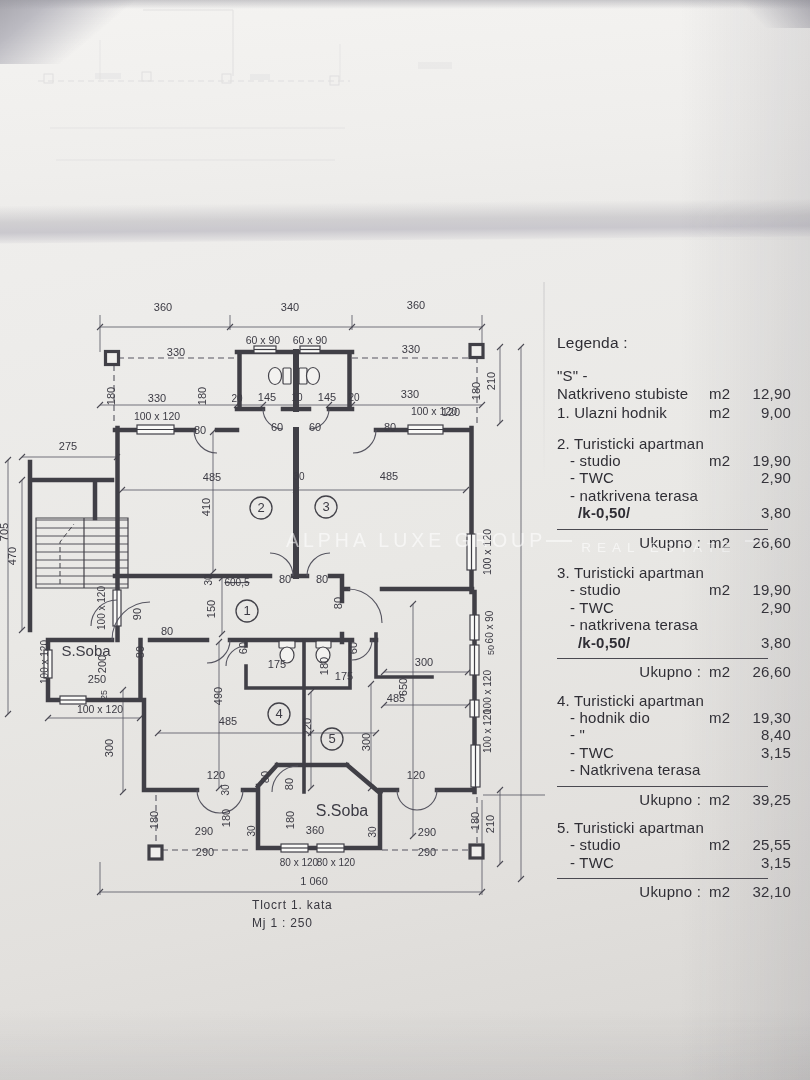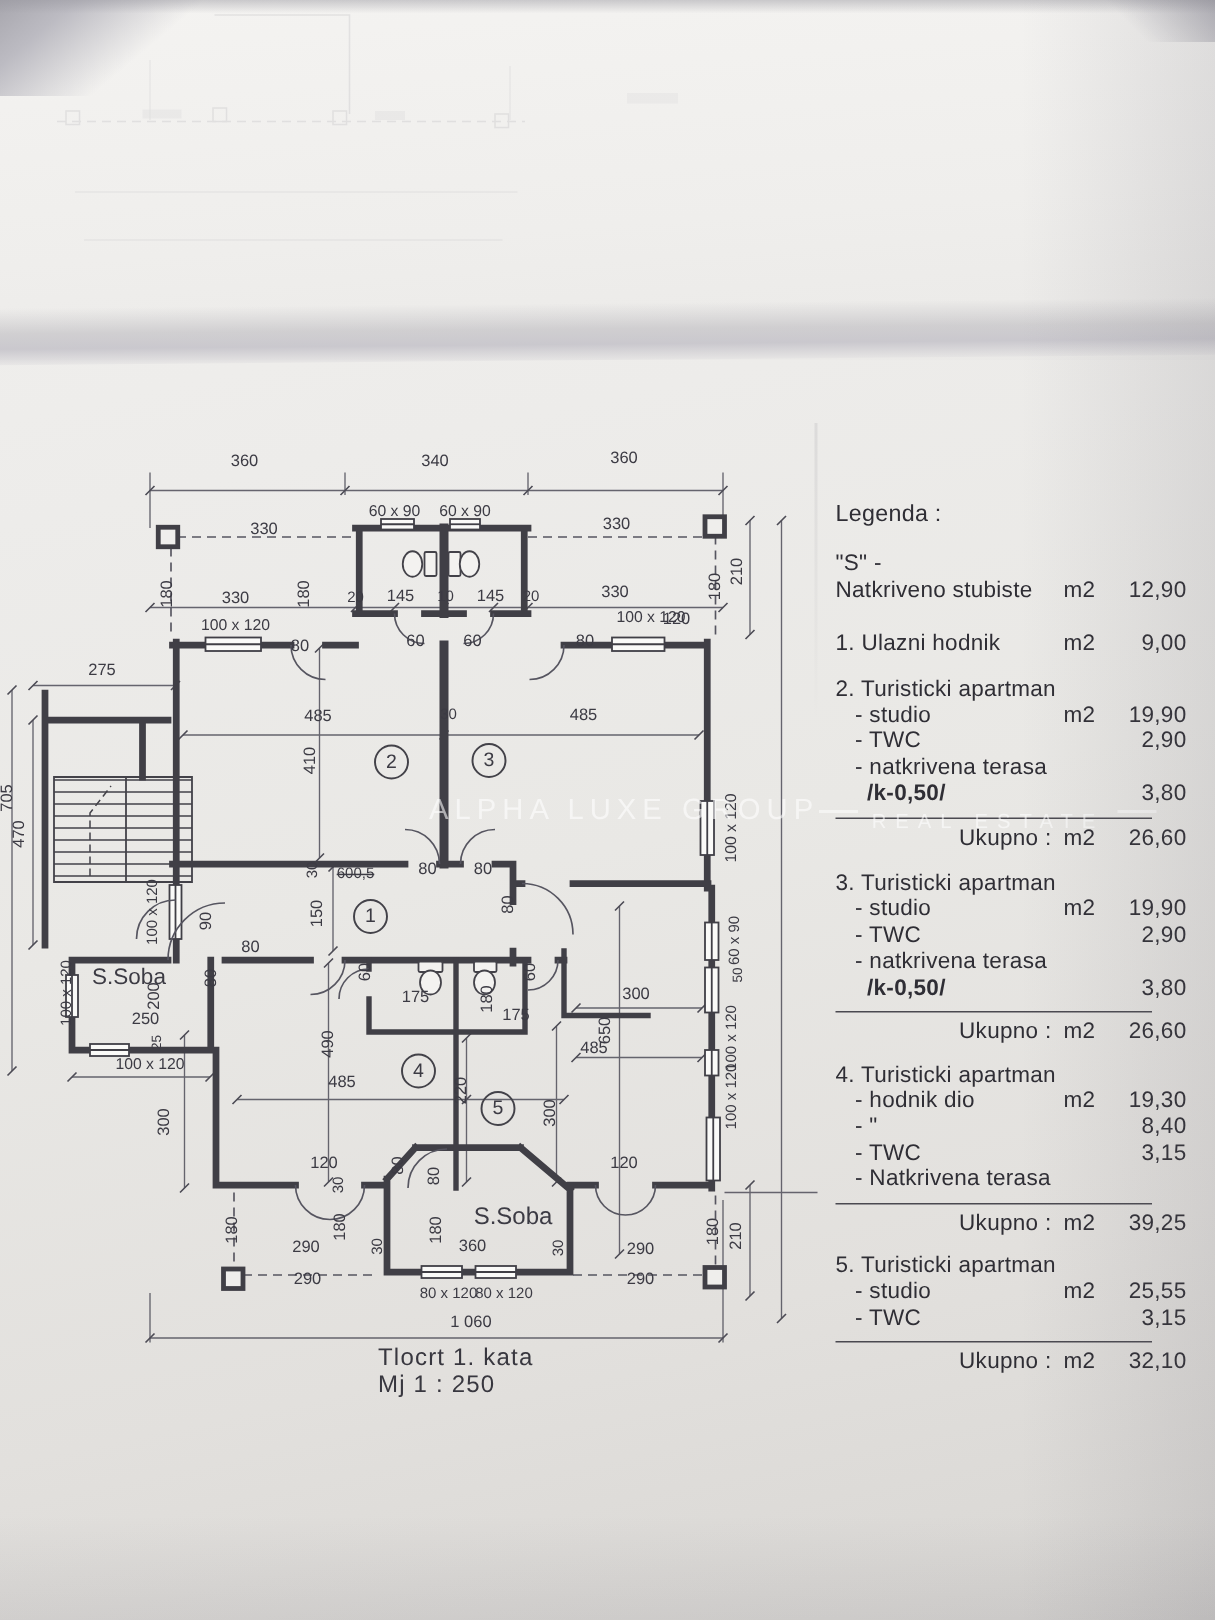--- a/index.html
+++ b/index.html
@@ -59,21 +59,21 @@
   .lrow.sub2 .lab{padding-left:21px;font-weight:bold;}
   .lrow .unit{width:34px;}
   .lrow .val{flex:1;text-align:right;padding-right:6px;}
   .lrow.total{position:relative;margin-top:7px;padding-top:5px;}
   .lrow.total::before{content:"";position:absolute;left:0;top:0;width:211px;border-top:1.5px solid #4a4950;}
   .lrow.total .lab{text-align:right;padding-right:8px;}
 
   
   .titleblock{
     position:absolute;left:252px;top:897px;color:#38373f;
-    font-size:16px;line-height:17.5px;letter-spacing:.8px;
+    font-size:12px;line-height:17.5px;letter-spacing:.8px;
   }
 
   
   .watermark{
     position:absolute;left:286px;top:473px;width:248px;
     display:flex;align-items:center;
     color:rgba(255,255,255,.58);pointer-events:none;
   }
   .wm-word{margin-top:8px;font-size:19.5px;font-weight:500;letter-spacing:4px;white-space:nowrap;}
   .wm-tag-row{display:flex;align-items:flex-start;gap:9px;margin-top:23px;}
@@ -383,21 +383,21 @@
         <div class="lrow line" style="margin-top: 16px;">
           <span class="lab">"S" -</span>
           <span class="unit"></span>
           <span class="val"></span>
         </div>
         <div class="lrow line">
           <span class="lab">Natkriveno stubiste</span>
           <span class="unit">m2</span>
           <span class="val">12,90</span>
         </div>
-        <div class="lrow line" style="margin-top: 18px; align-items: center;">
+        <div class="lrow line" style="margin-top: 2px; align-items: center;">
           <span class="lab">1. Ulazni hodnik</span>
           <span class="unit">m2</span>
           <span class="val">9,00</span>
         </div>
         <div class="lrow line" style="margin-top: 13px;">
           <span class="lab">2. Turisticki apartman</span>
           <span class="unit"></span>
           <span class="val"></span>
         </div>
         <div class="lrow sub">

